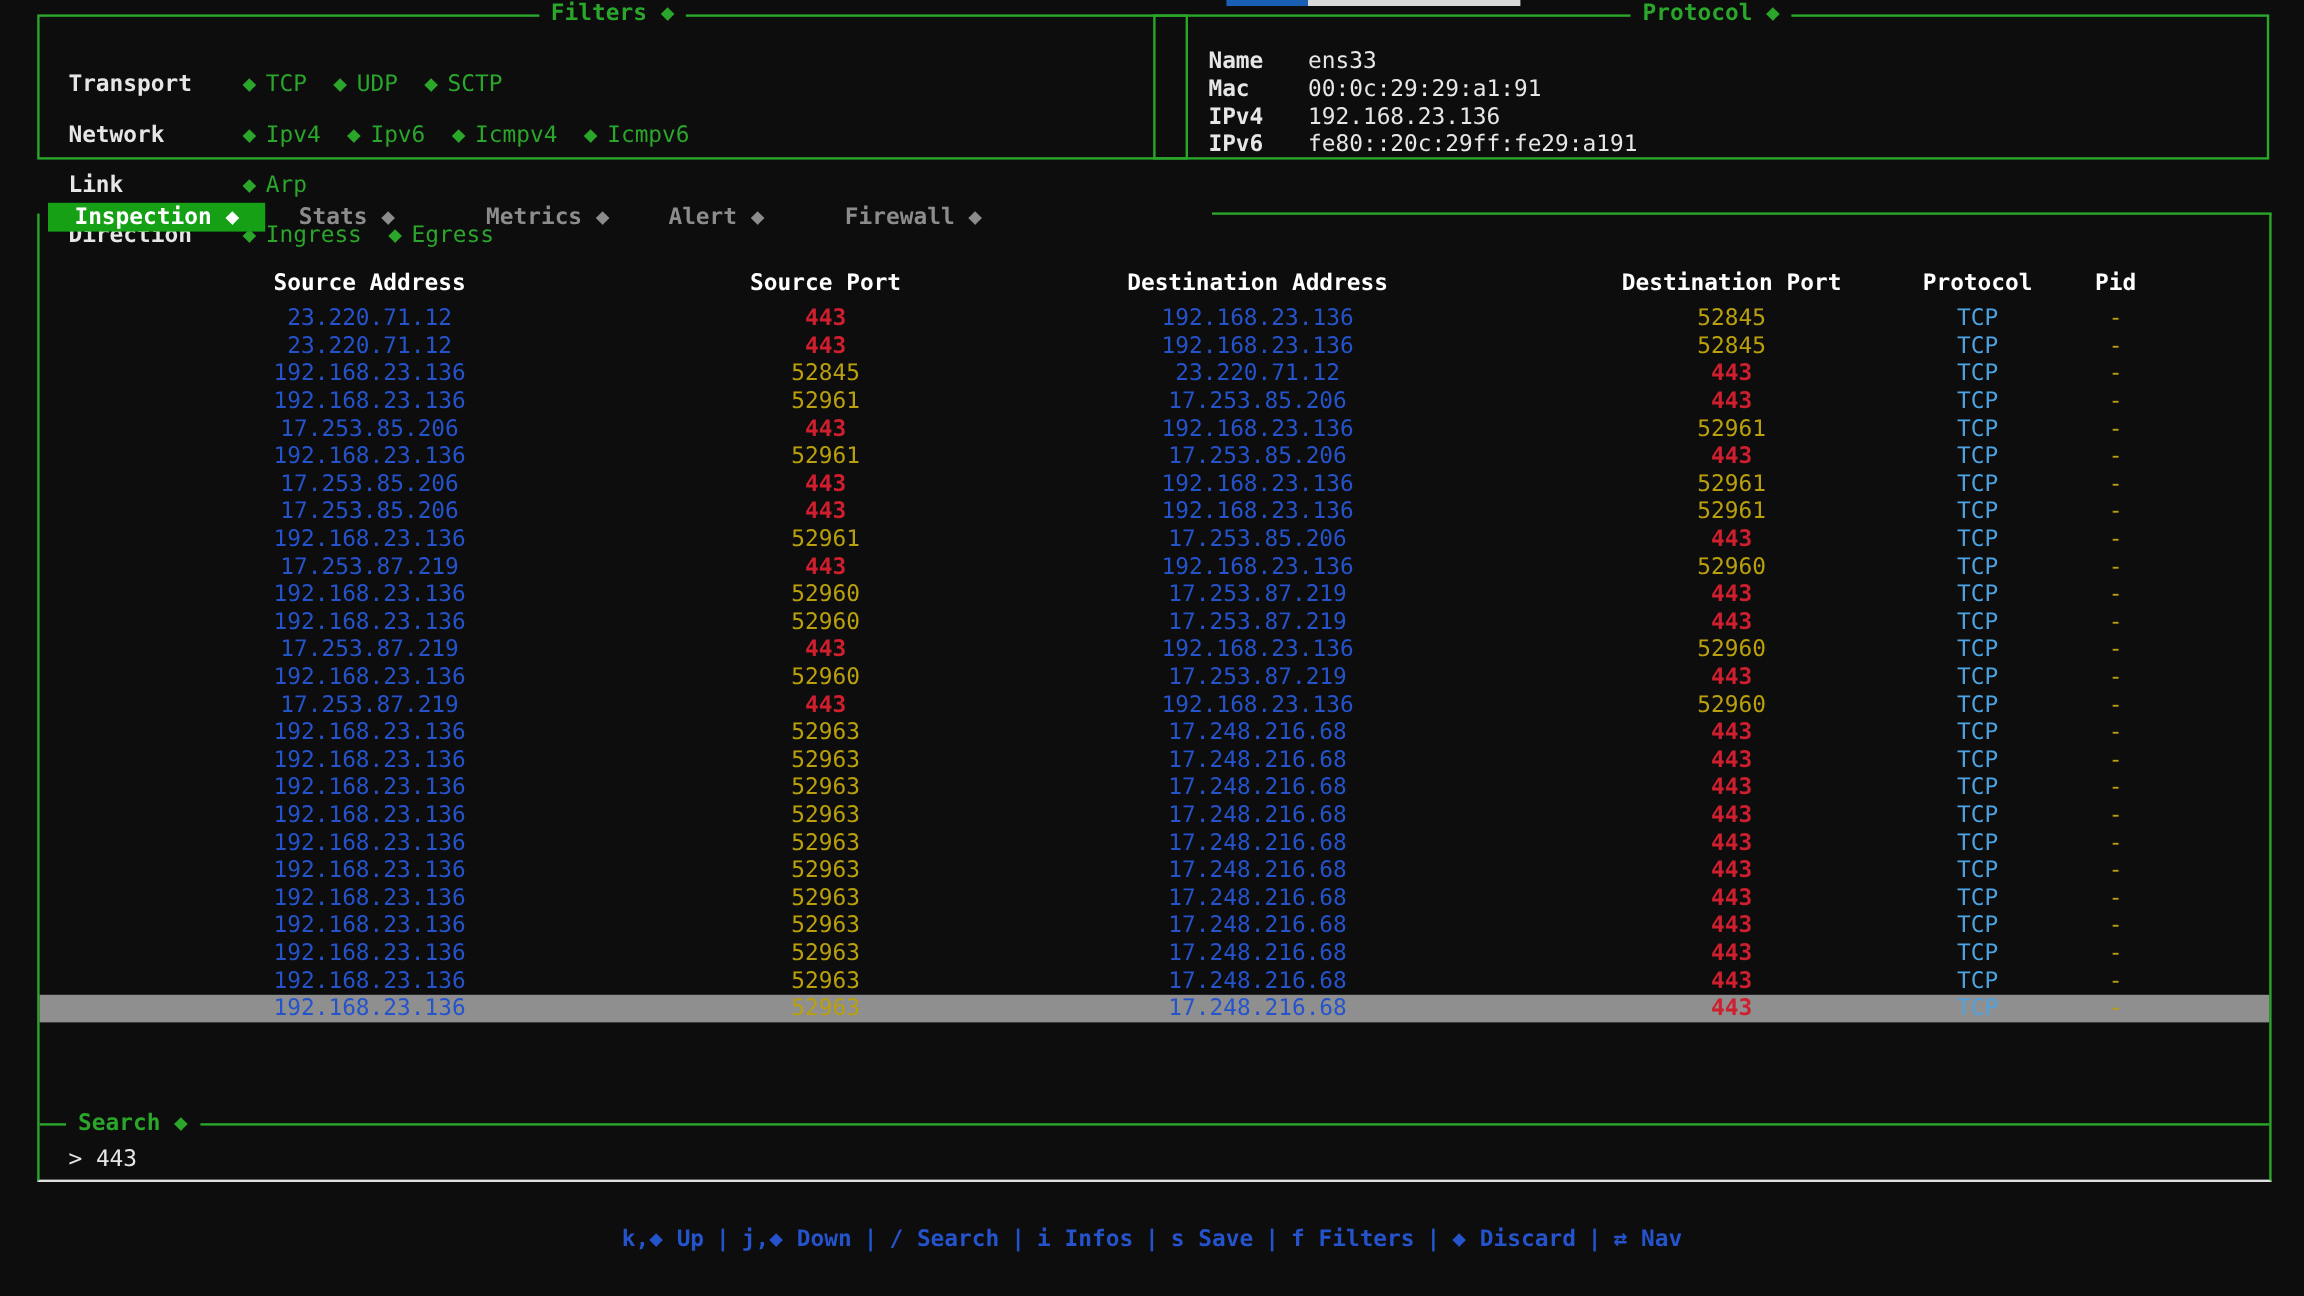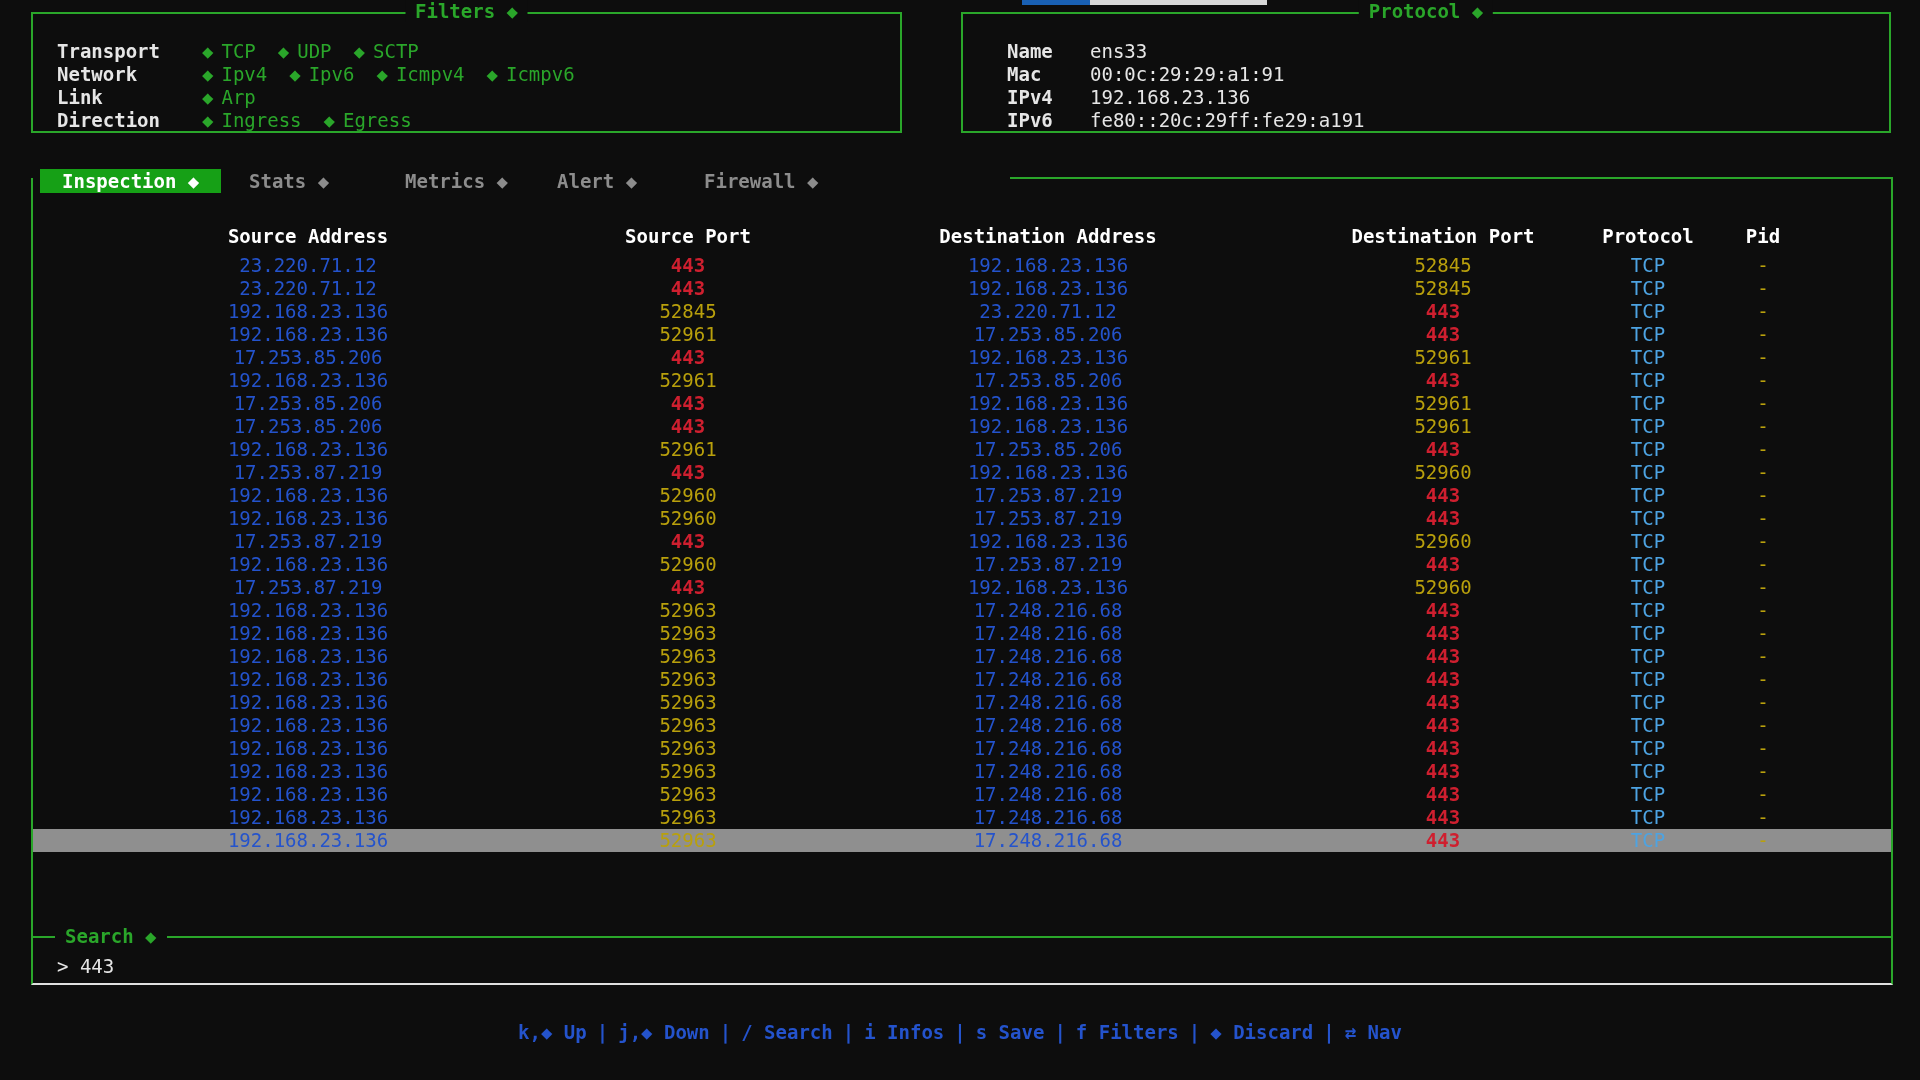--- a/index.html
+++ b/index.html
@@ -28,22 +28,22 @@
   #strip-white{left:1090px;top:0;width:177px;height:5px;background:#d8d8d8;}
 
   
   .box{border:2px solid var(--green);}
   .box-title{
     position:absolute;top:-14px;background:var(--bg);
     color:var(--green);font-weight:bold;padding:0 10px;white-space:nowrap;
   }
   .center-title{left:50%;transform:translateX(-50%);}
 
-  #filters-box{left:31px;top:12px;width:871px;height:121px;padding-top:26px;}
-  .filter-row{display:flex;line-height:23px;height:23px;padding-left:24px;white-space:nowrap;}
+  #filters-box{left:31px;top:12px;width:959px;height:121px;padding-top:26px;}
+  .filter-row{display:flex;line-height:23px;height:23px;padding-left:24px;white-space:nowrap;margin-top:19px;}
   .filter-label{width:145px;font-weight:bold;color:var(--fg);}
   .filter-opt{color:var(--green);font-weight:normal;margin-right:22px;}
   .filter-opt .diamond{margin-right:8px;}
 
   #interface-box{left:961px;top:12px;width:930px;height:121px;padding-top:26px;}
   .iface-row{display:flex;line-height:23px;height:23px;padding-left:44px;white-space:nowrap;}
   .iface-label{width:83px;font-weight:bold;color:var(--fg);}
   .iface-value{color:var(--fg);}
 
   

